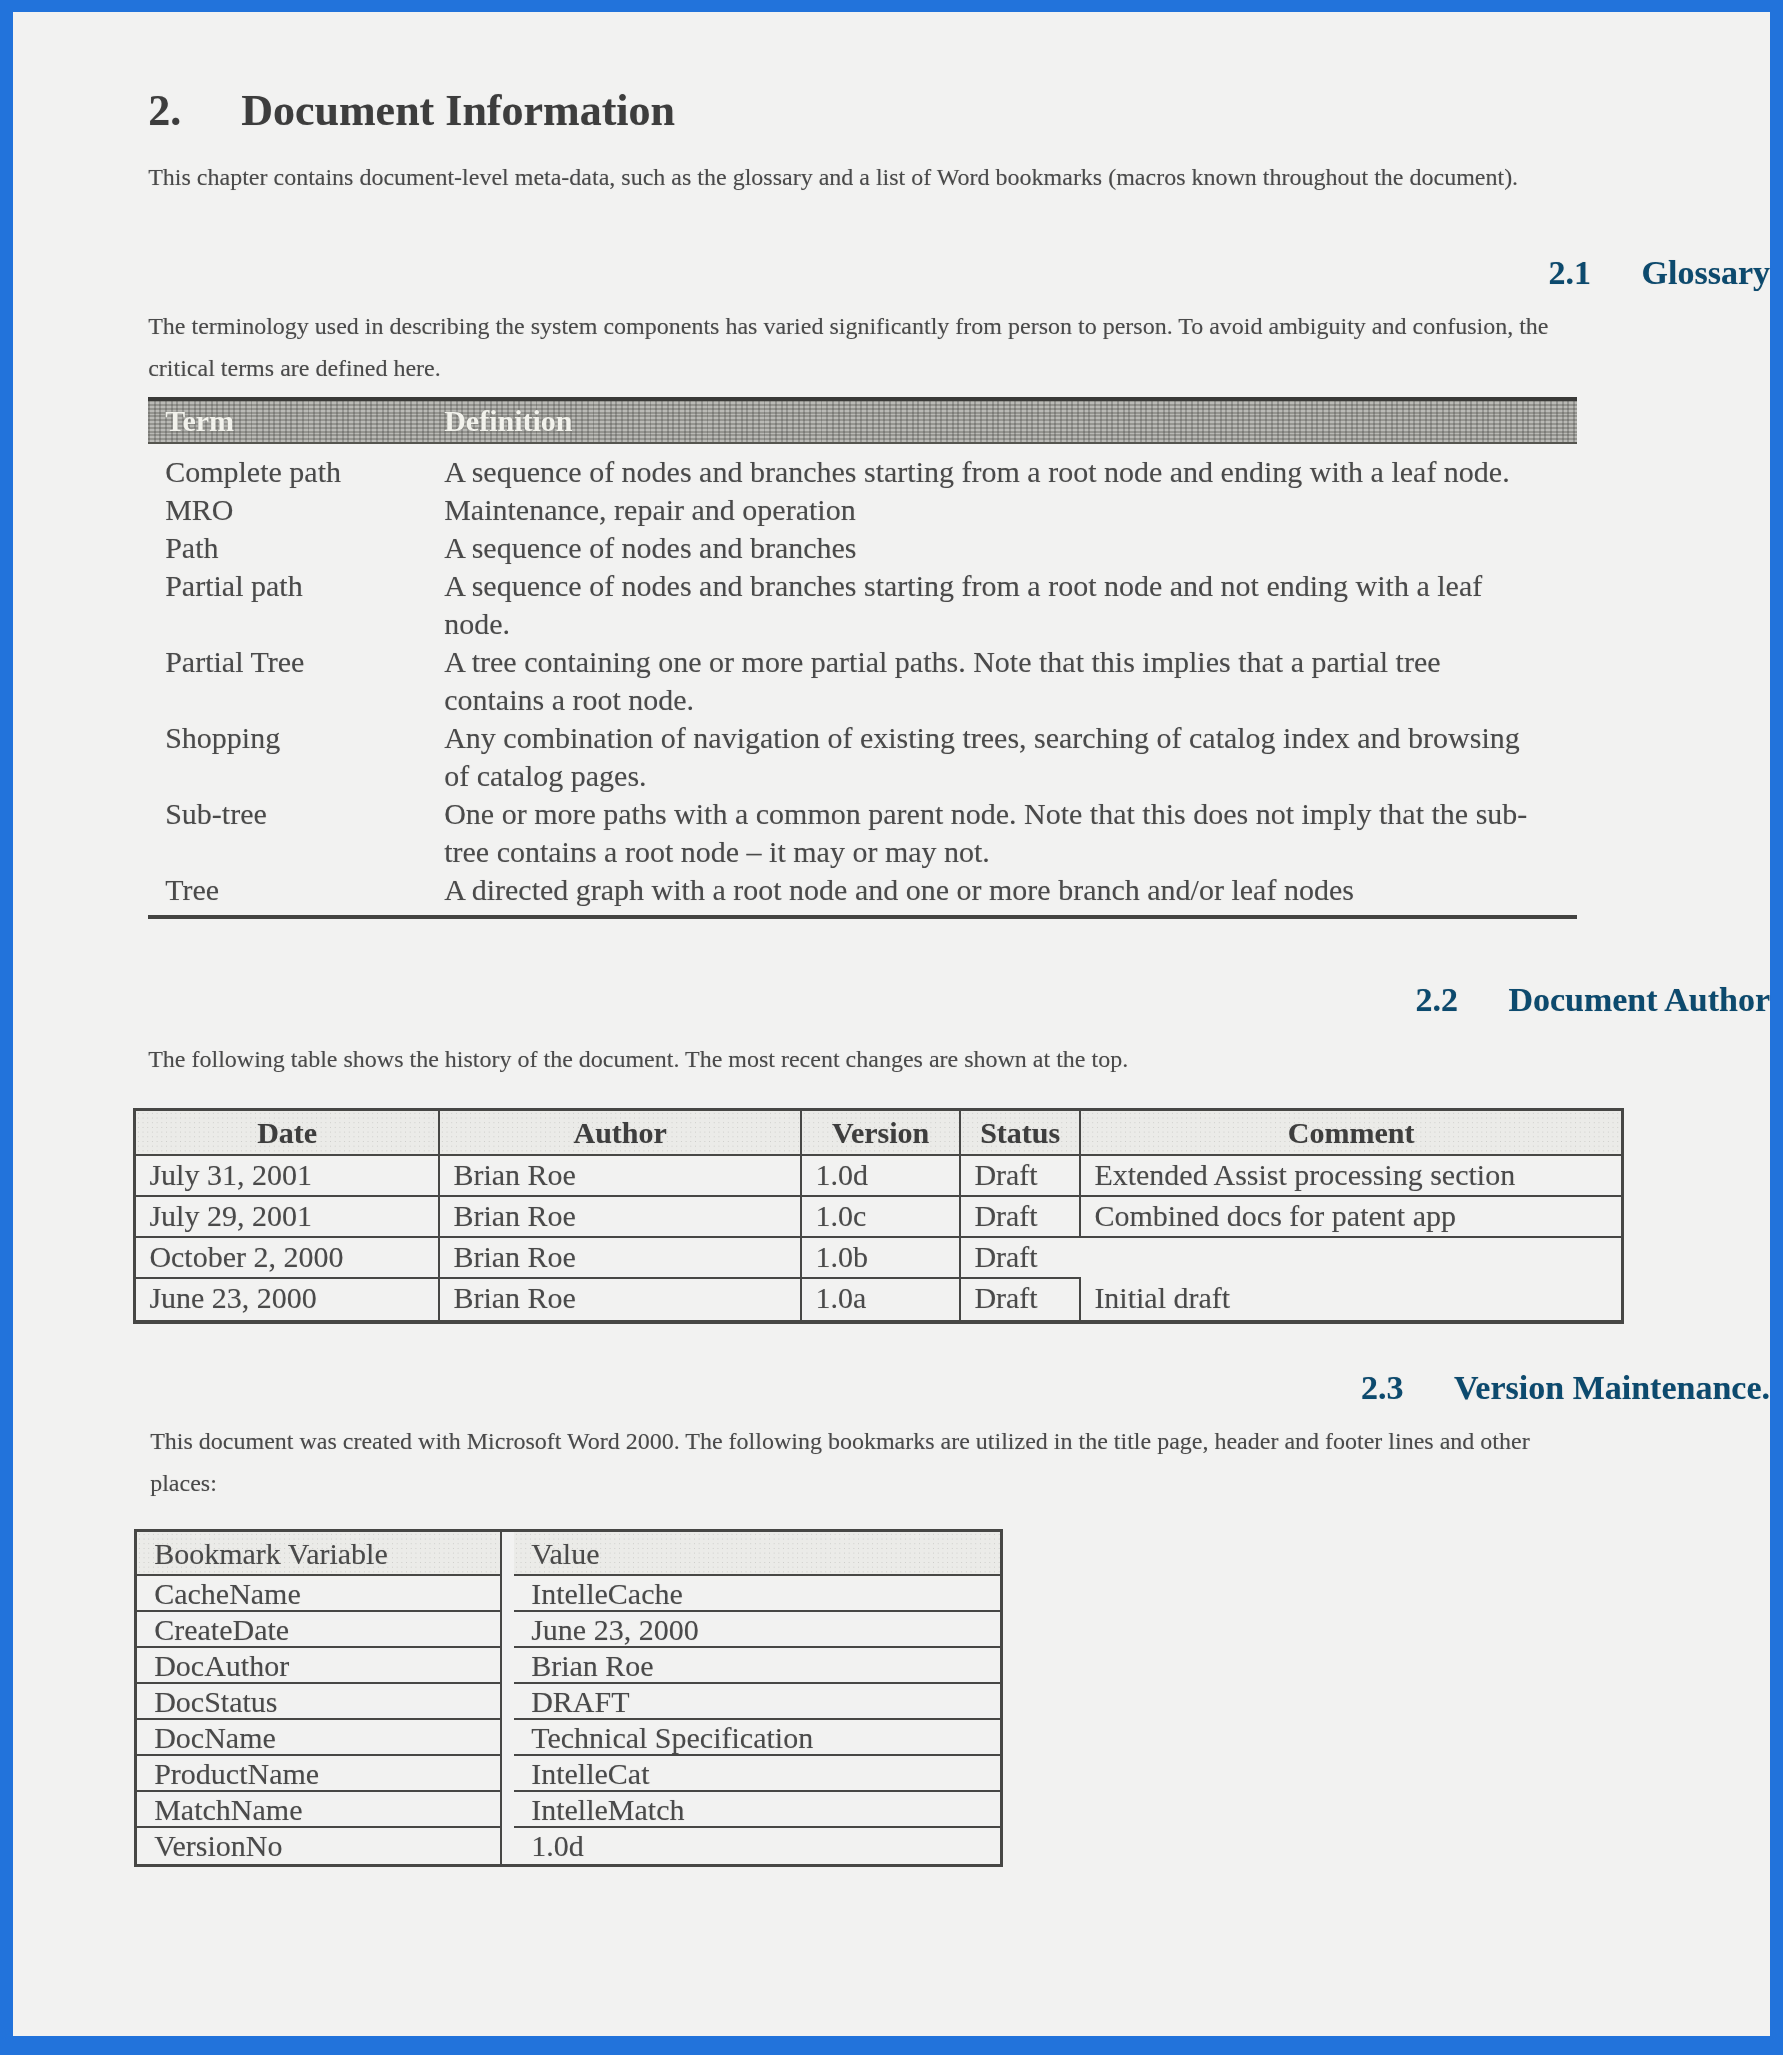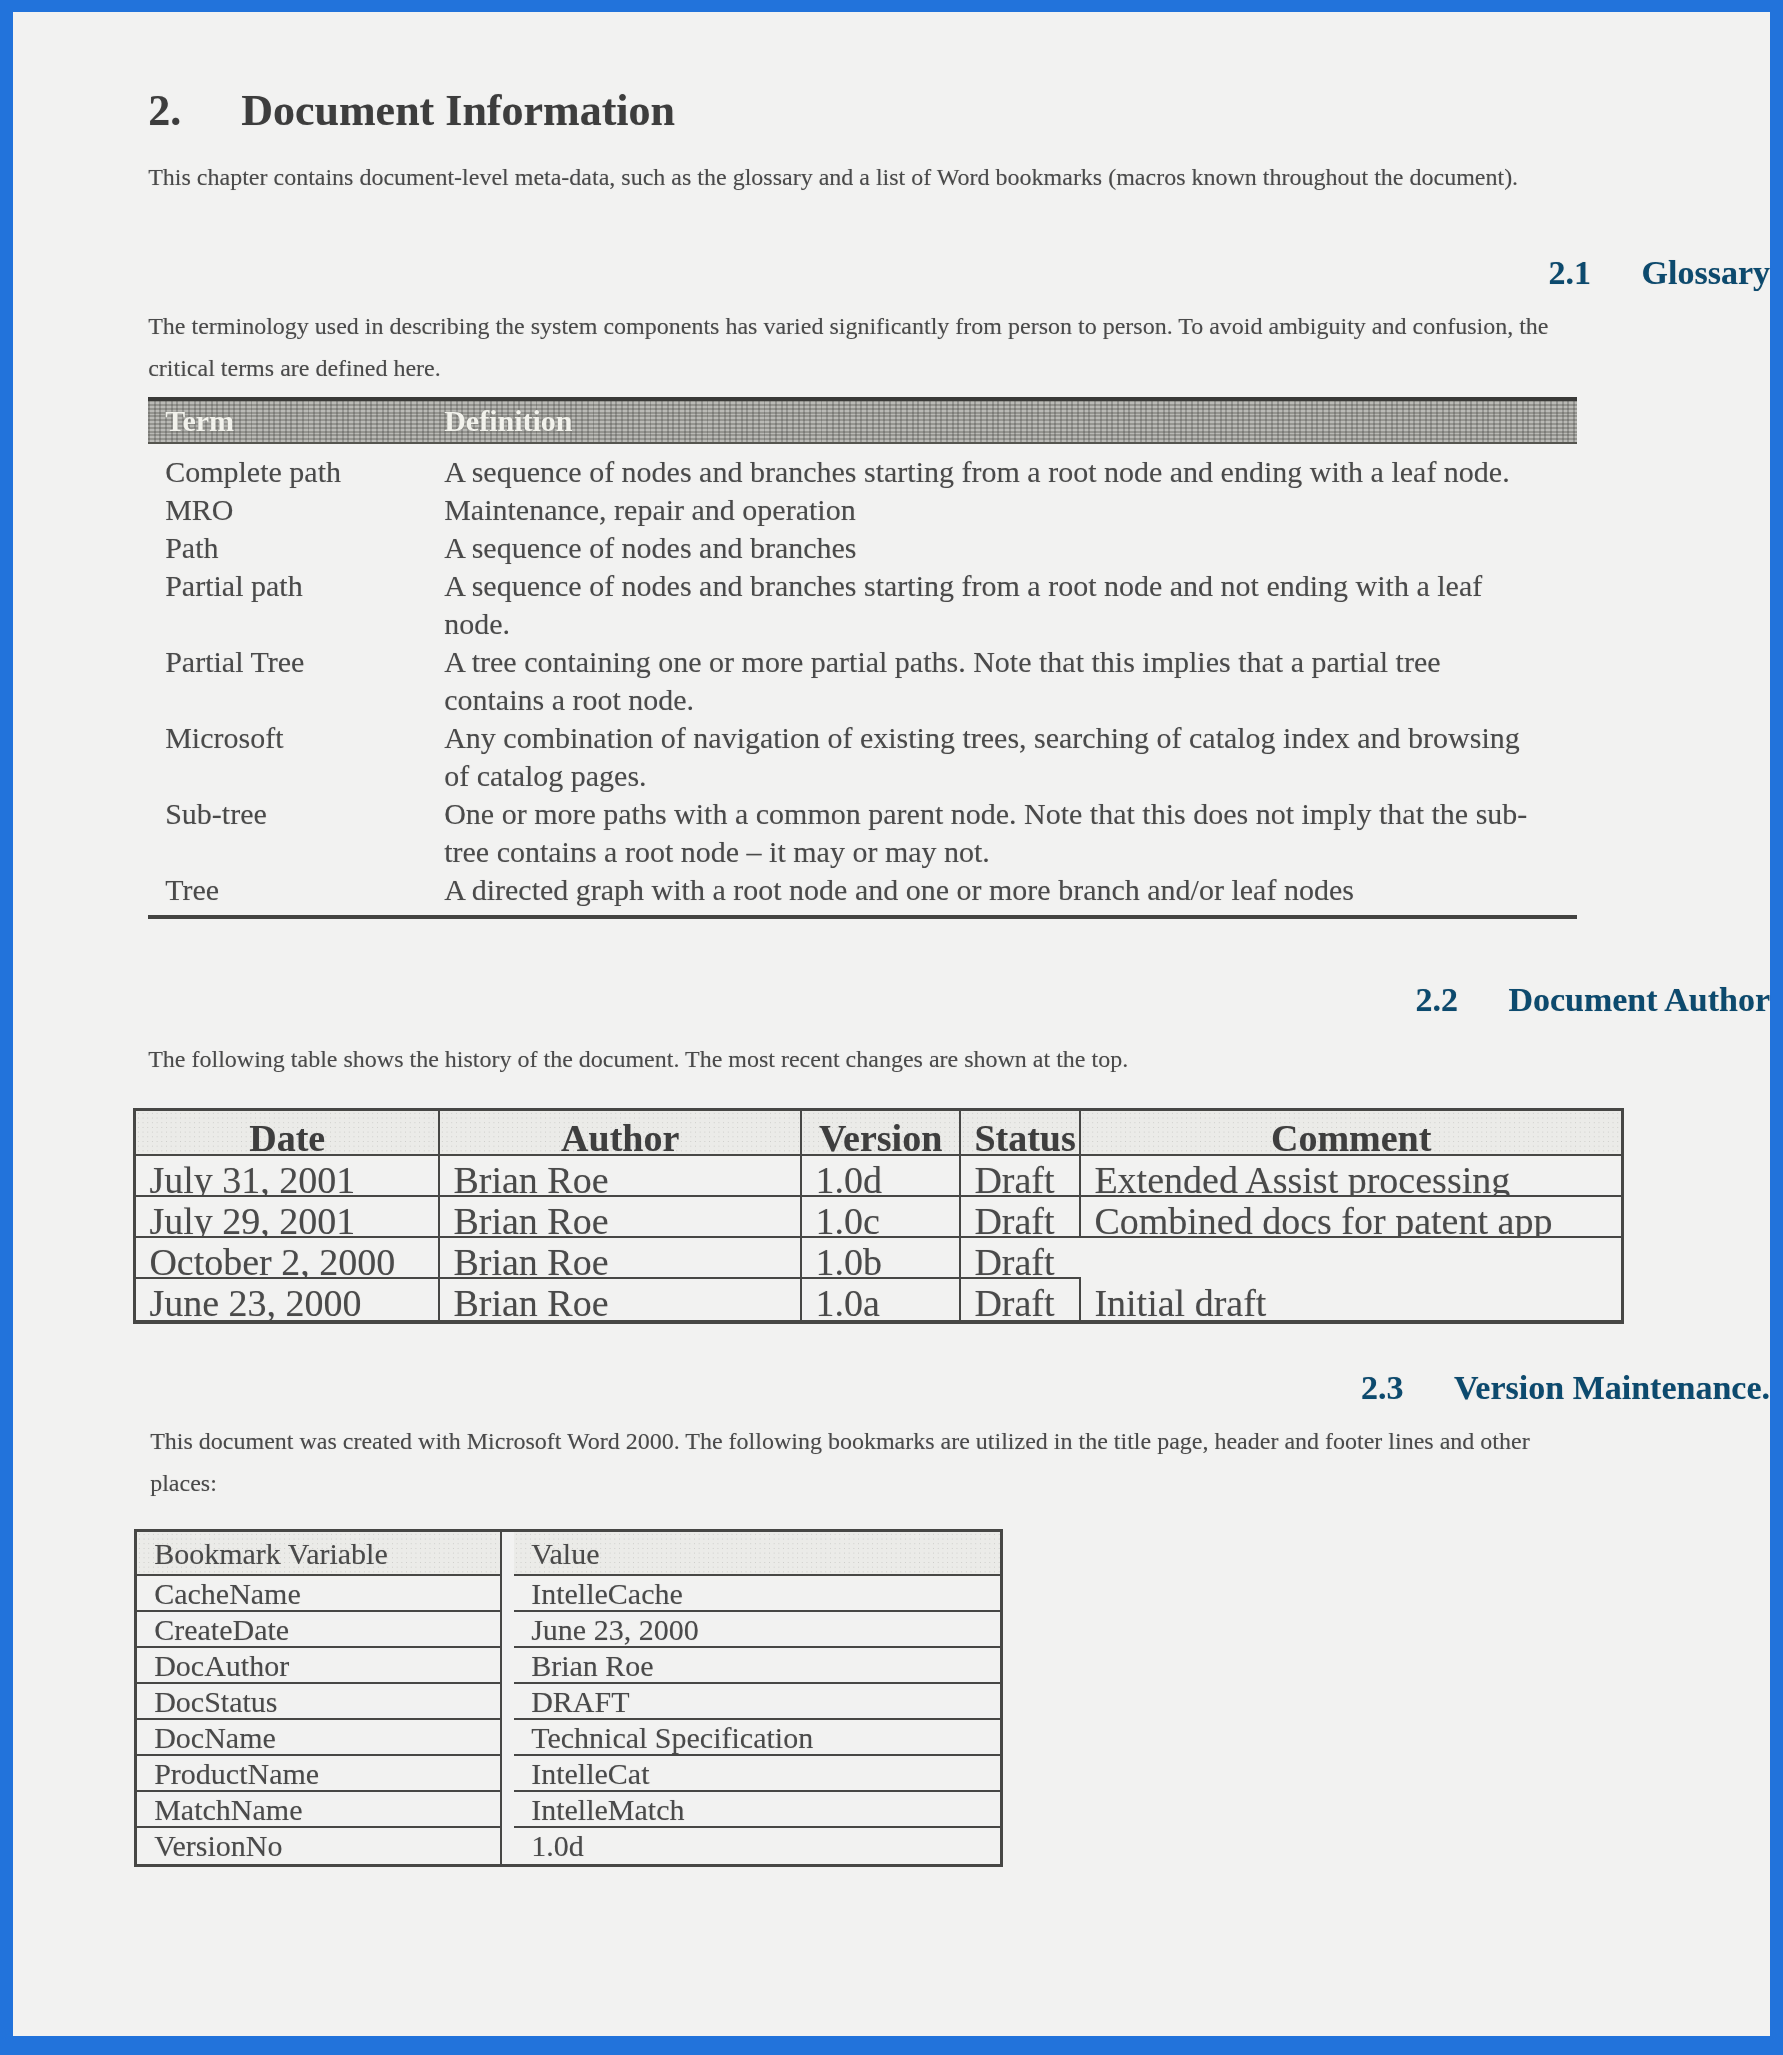--- a/index.html
+++ b/index.html
@@ -48,21 +48,21 @@
   .gh-term { width:296px; padding-left:17px; }
   .gh-def  { flex:1; }
   .gloss-body { padding:9.5px 0 5.7px 0; }
   .g-row { display:grid; grid-template-columns:296px 1133px; font-size:30px; line-height:38px; }
   .g-term { padding-left:17px; }
   .g-def  { max-width:1098px; }
 
   
   .hist-table { margin:28px 0 0 120px; width:1491px; border:3.8px solid #474745; border-bottom-width:4.7px; }
   .h-row { display:grid; grid-template-columns:304px 362px 159px 120px auto; }
-  .h-row > div { border-right:2.8px solid #474745; border-bottom:2.8px solid #474745; font-size:38px; padding:1.9px 13.2px 0 13.2px; height:41px; overflow:hidden; }
+  .h-row > div { border-right:2.8px solid #474745; border-bottom:2.8px solid #474745; font-size:30px; padding:1.9px 13.2px 0 13.2px; height:41px; overflow:hidden; }
   .h-row > div:last-child { border-right:none; }
   .h-row:last-child > div { border-bottom:none; }
   .h-head > div {
     height:45px; font-weight:bold; color:#3e3e3e; text-align:center; padding-top:4.7px;
     background-color:#ebebe8;
     background-image: radial-gradient(rgba(95,95,90,0.22) 0.9px, rgba(0,0,0,0) 0.9px);
     background-size:4.7px 4.7px;
   }
 
   
@@ -115,21 +115,21 @@
       </div>
       <div class="g-row">
         <div class="g-term">Partial path</div>
         <div class="g-def">A sequence of nodes and branches starting from a root node and not ending with a leaf node.</div>
       </div>
       <div class="g-row">
         <div class="g-term">Partial Tree</div>
         <div class="g-def">A tree containing one or more partial paths.  Note that this implies that a partial tree contains a root node.</div>
       </div>
       <div class="g-row">
-        <div class="g-term">Microsoft</div>
+        <div class="g-term">Shopping</div>
         <div class="g-def">Any combination of navigation of existing trees, searching of catalog index and browsing of catalog pages.</div>
       </div>
       <div class="g-row">
         <div class="g-term">Sub-tree</div>
         <div class="g-def">One or more paths with a common parent node.  Note that this does not imply that the sub-tree contains a root node – it may or may not.</div>
       </div>
       <div class="g-row">
         <div class="g-term">Tree</div>
         <div class="g-def">A directed graph with a root node and one or more branch and/or leaf nodes</div>
       </div>

